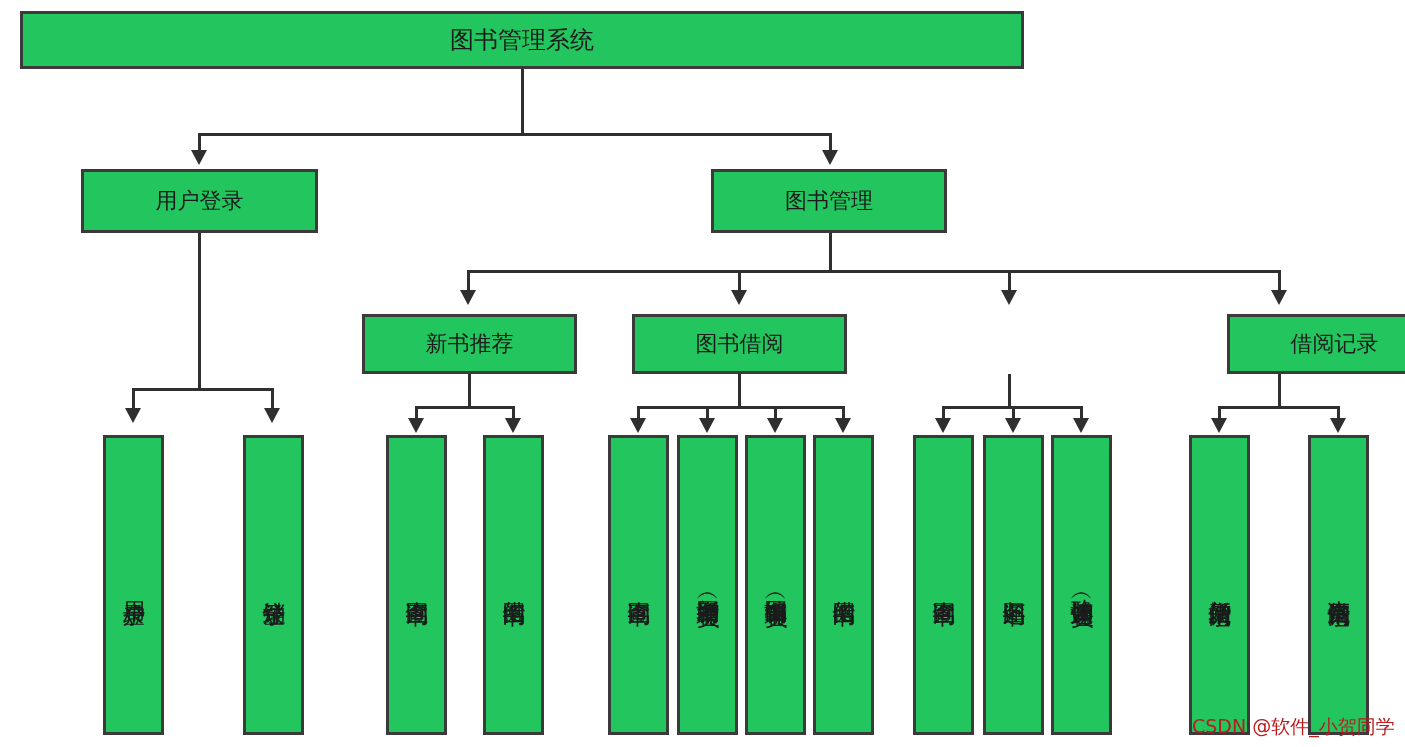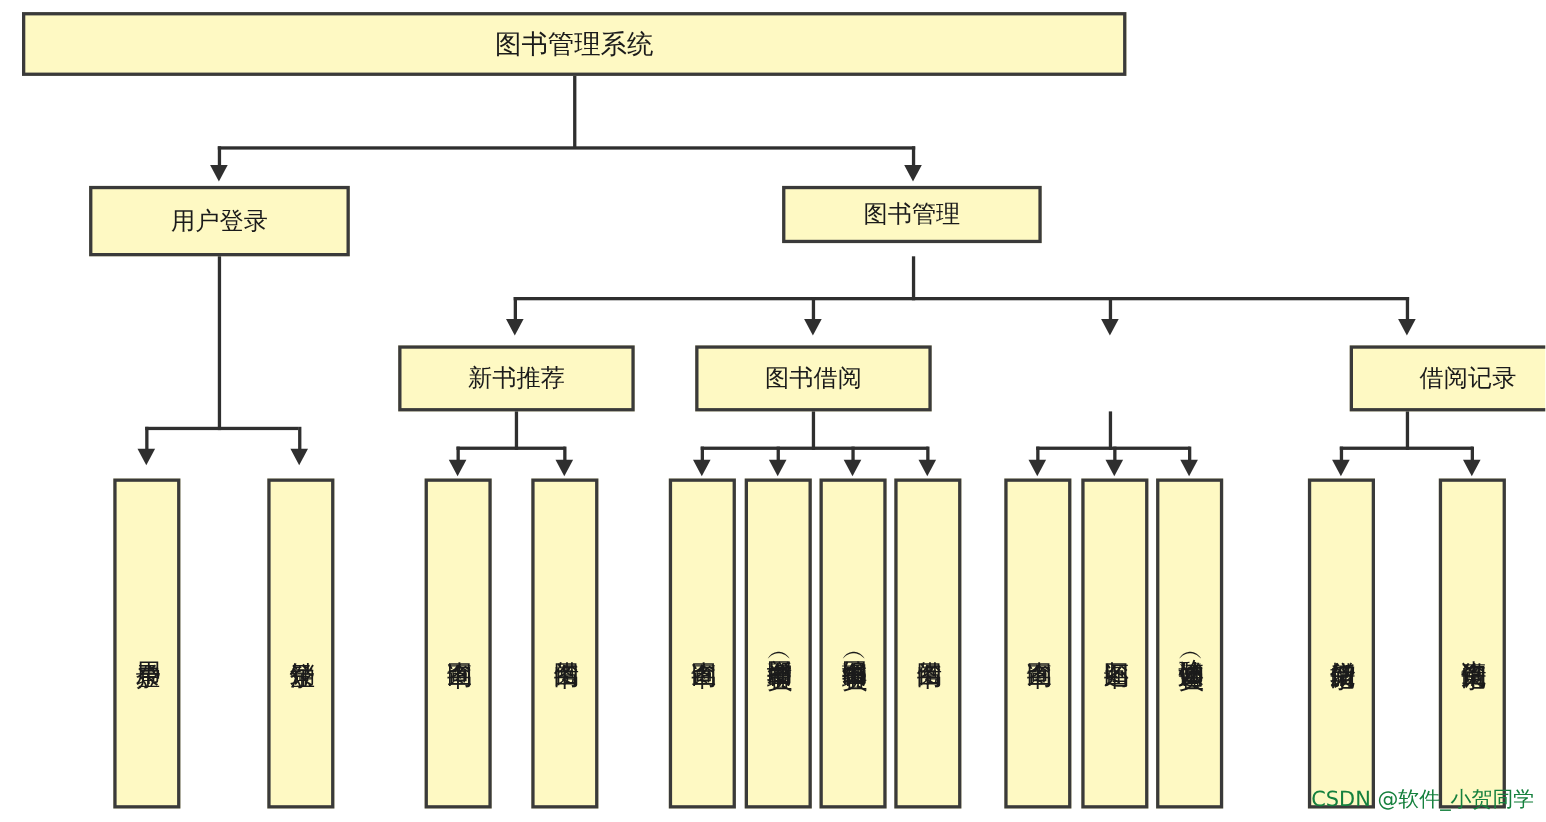--- a/index.html
+++ b/index.html
@@ -14,21 +14,21 @@
     position: relative;
     width: 1405px;
     height: 747px;
     background: #ffffff;
     overflow: hidden;
   }
   .node {
     position: absolute;
     box-sizing: border-box;
     border: 3px solid #3a3a3a;
-    background: #fef9c3;
+    background: #22c55e;
     display: flex;
     align-items: center;
     justify-content: center;
     color: #1b1b1b;
   }
   .node.level1 {
     font-size: 24px;
   }
   .node.level2 {
     font-size: 22px;
@@ -60,21 +60,21 @@
   .arrow {
     position: absolute;
     width: 0;
     height: 0;
     border-left: 8px solid transparent;
     border-right: 8px solid transparent;
     border-top: 15px solid #2f2f2f;
   }
   .watermark {
     position: absolute;
-    color: #15803d;
+    color: #b91c1c;
     font-size: 19px;
     white-space: nowrap;
     letter-spacing: 0px;
   }
 </style>
 </head>
 <body>
 
 <div id="canvas">
 
@@ -85,21 +85,21 @@
   <div class="conn v" style="left:521px; top:69px; height:66px;"></div>
   <div class="conn h" style="left:198px; top:133px; width:634px;"></div>
   <div class="conn v" style="left:198px; top:133px; height:20px;"></div>
   <div class="arrow" style="left:191px; top:150px;"></div>
   <div class="conn v" style="left:829px; top:133px; height:20px;"></div>
   <div class="arrow" style="left:822px; top:150px;"></div>
 
   <div class="node level2" style="left:81px; top:169px; width:237px; height:64px;">
     <span>用户登录</span>
   </div>
-  <div class="node level2" style="left:711px; top:169px; width:236px; height:52px;">
+  <div class="node level2" style="left:711px; top:169px; width:236px; height:64px;">
     <span>图书管理</span>
   </div>
 
   <div class="conn v" style="left:198px; top:233px; height:158px;"></div>
   <div class="conn h" style="left:132px; top:388px; width:139px;"></div>
   <div class="conn v" style="left:132px; top:388px; height:22px;"></div>
   <div class="arrow" style="left:125px; top:408px;"></div>
   <div class="conn v" style="left:271px; top:388px; height:22px;"></div>
   <div class="arrow" style="left:264px; top:408px;"></div>
 

